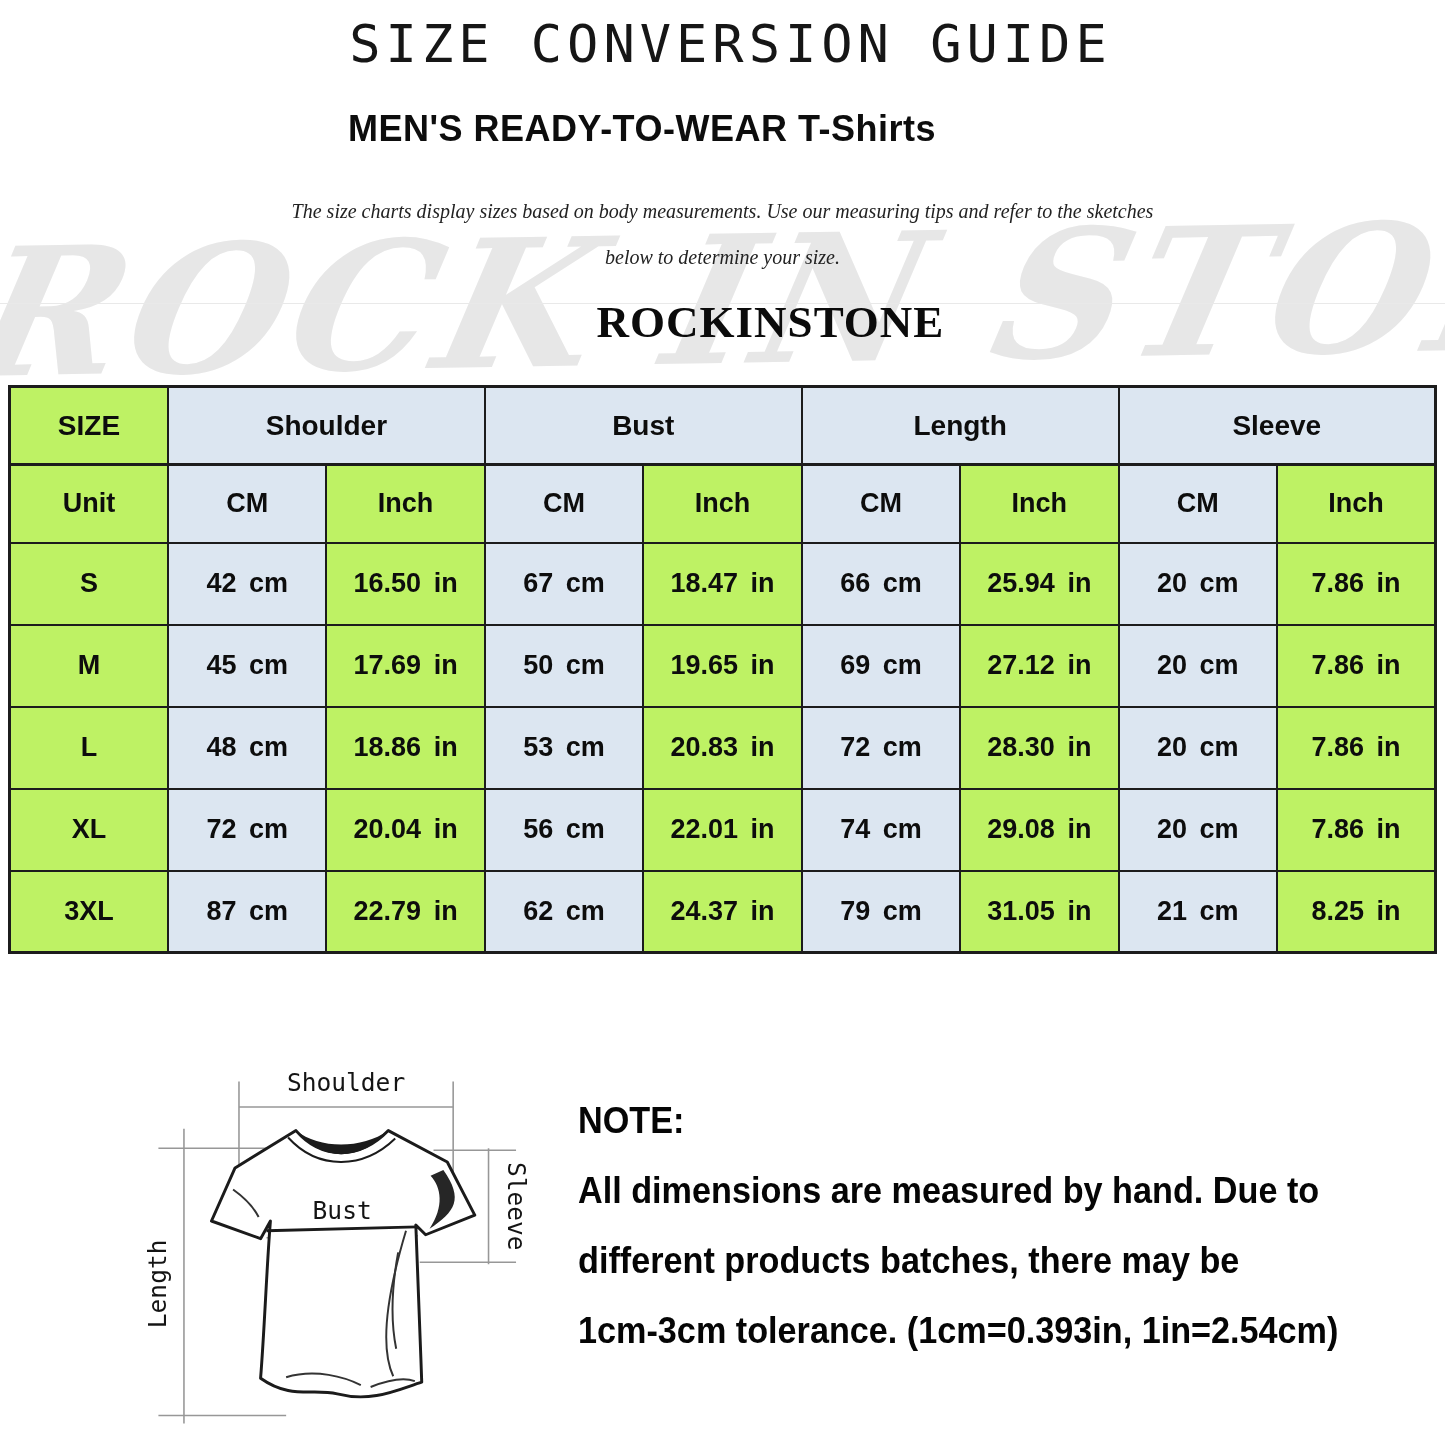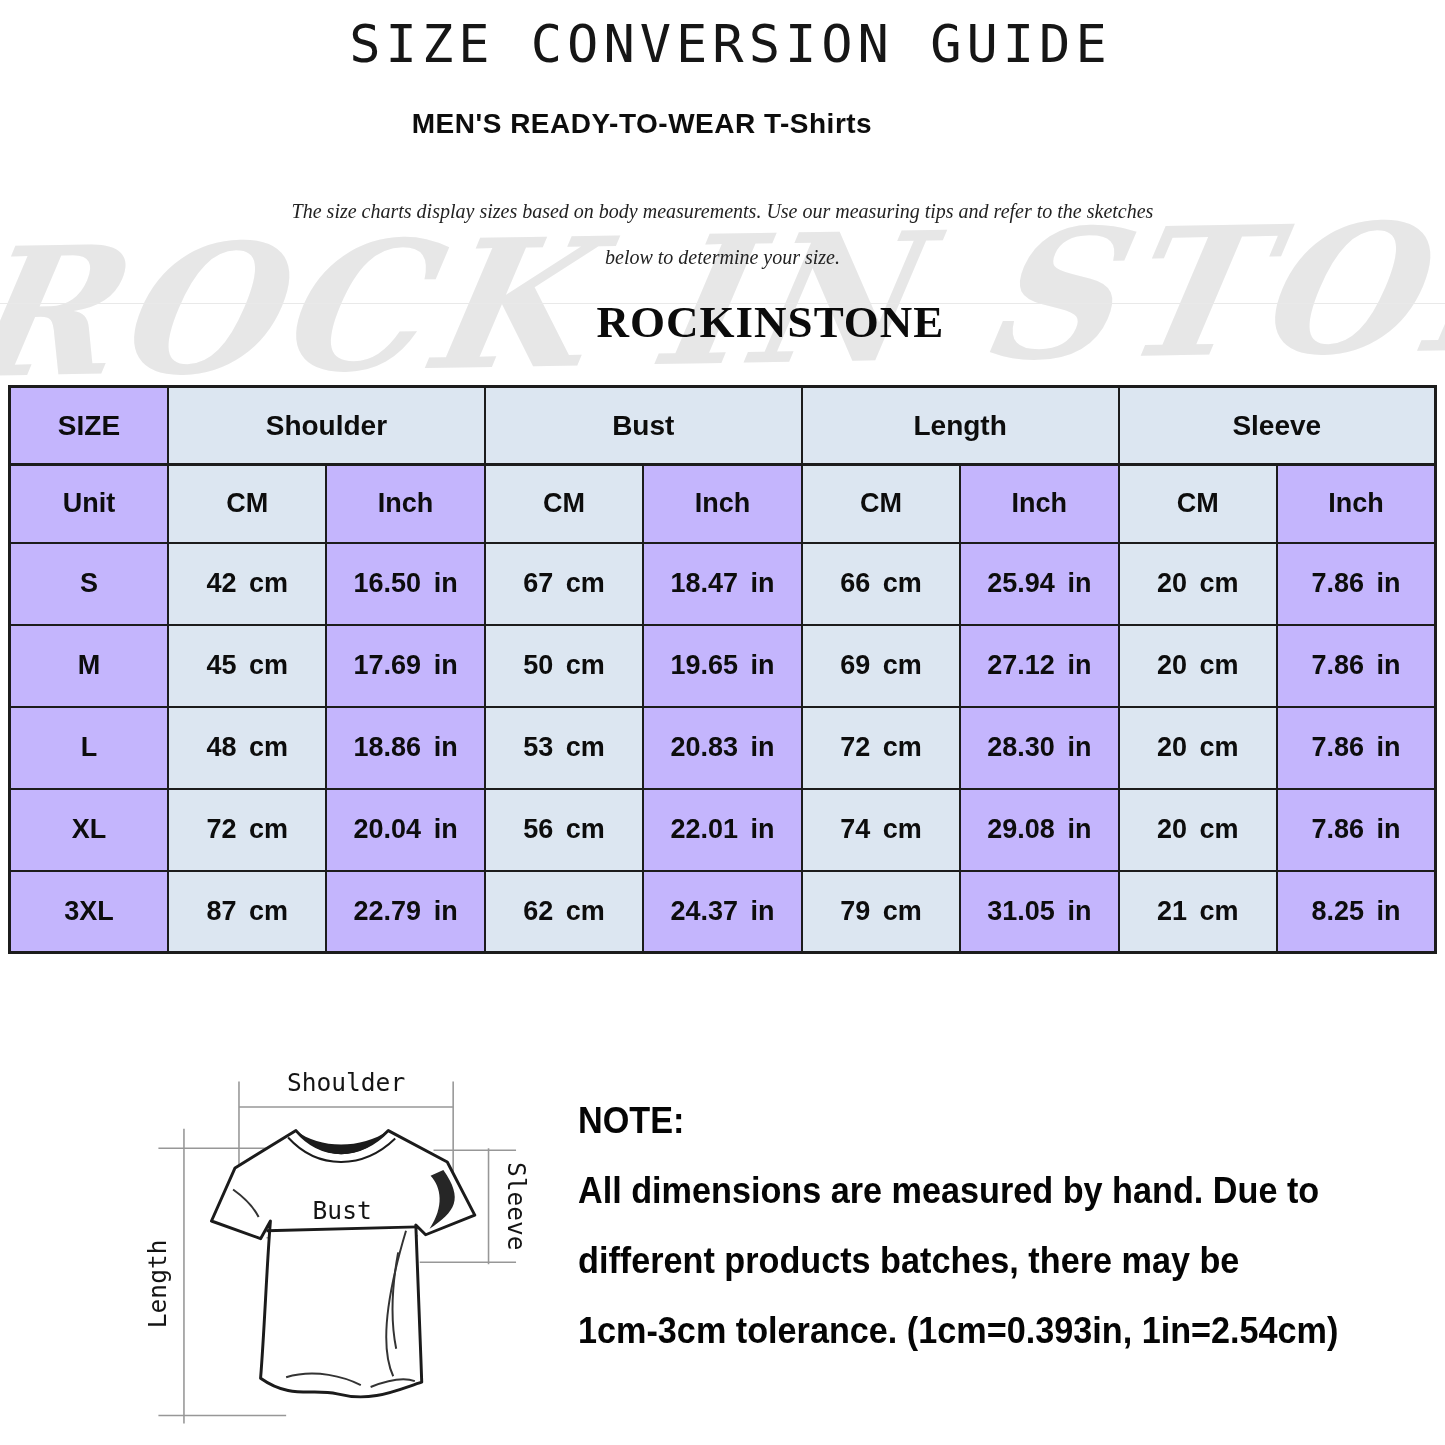--- a/index.html
+++ b/index.html
@@ -10,30 +10,30 @@
     font-family:"DejaVu Serif",serif;font-style:italic;font-weight:bold;
     font-size:178px;letter-spacing:6px;color:#e7e7e7;transform:skewX(-14deg) rotate(-1deg);
     z-index:0;user-select:none;}
   .rule{position:absolute;left:0;top:303px;width:1445px;height:1px;background:#e9e9e9;z-index:0;}
   .layer{position:relative;z-index:1;}
   
   #title{position:absolute;top:14px;left:0;width:1445px;text-align:center;
     font-family:"DejaVu Sans Mono",monospace;font-weight:normal;font-size:52px;
     letter-spacing:5px;color:#161616;margin-left:8px;}
   #subtitle{position:absolute;top:108px;left:0;width:1284px;text-align:center;
-    font-weight:bold;font-size:28px;color:#0d0d0d;letter-spacing:0.5px;}
+    font-weight:bold;font-size:36px;color:#0d0d0d;letter-spacing:0.5px;}
   #desc{position:absolute;top:188px;left:0;width:1445px;text-align:center;
     font-family:"Liberation Serif",serif;font-style:italic;font-size:20px;
     line-height:46px;color:#222;}
   #brand{position:absolute;top:296px;left:0;width:1445px;text-align:center;
     font-family:"Liberation Serif",serif;font-weight:bold;font-size:45px;
     letter-spacing:1px;color:#0b0b0b;padding-left:48px;}
   
   #size-table{position:absolute;top:385px;left:8px;width:1429px;border-collapse:collapse;
-    table-layout:fixed;background:#c4b5fd;}
+    table-layout:fixed;background:#bef264;}
   #size-table th,#size-table td{border:2px solid #1c1c1c;text-align:center;vertical-align:middle;
     font-weight:bold;font-size:27px;color:#0d0d0d;padding:0;white-space:pre;word-spacing:5px;}
   #size-table{border:3px solid #1c1c1c;}
   #size-table tr.ghead{height:78px;}
   #size-table tr.ghead th{border-bottom:3px solid #1c1c1c;font-size:28px;}
   #size-table tr.uhead{height:78px;}
   #size-table tbody tr{height:82px;}
   .hl{background:#dce6f1;}
   
   #diagram{position:absolute;left:135px;top:1052px;width:430px;height:393px;}

